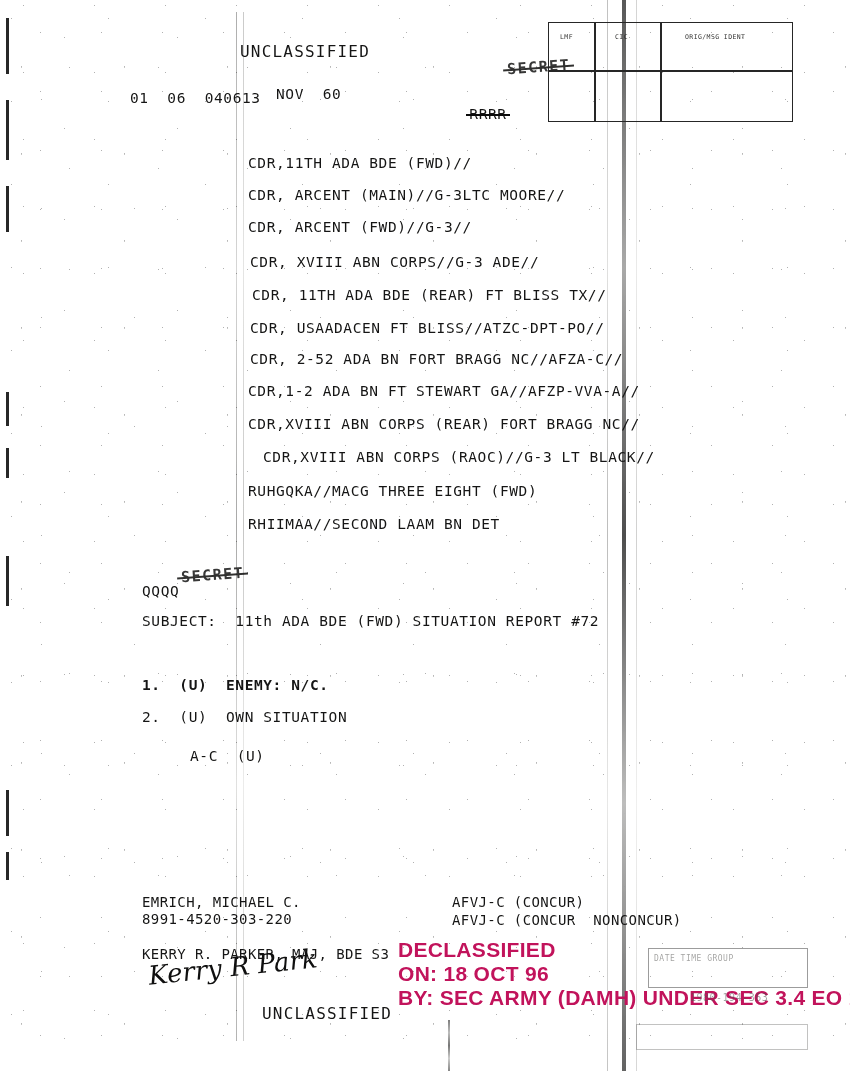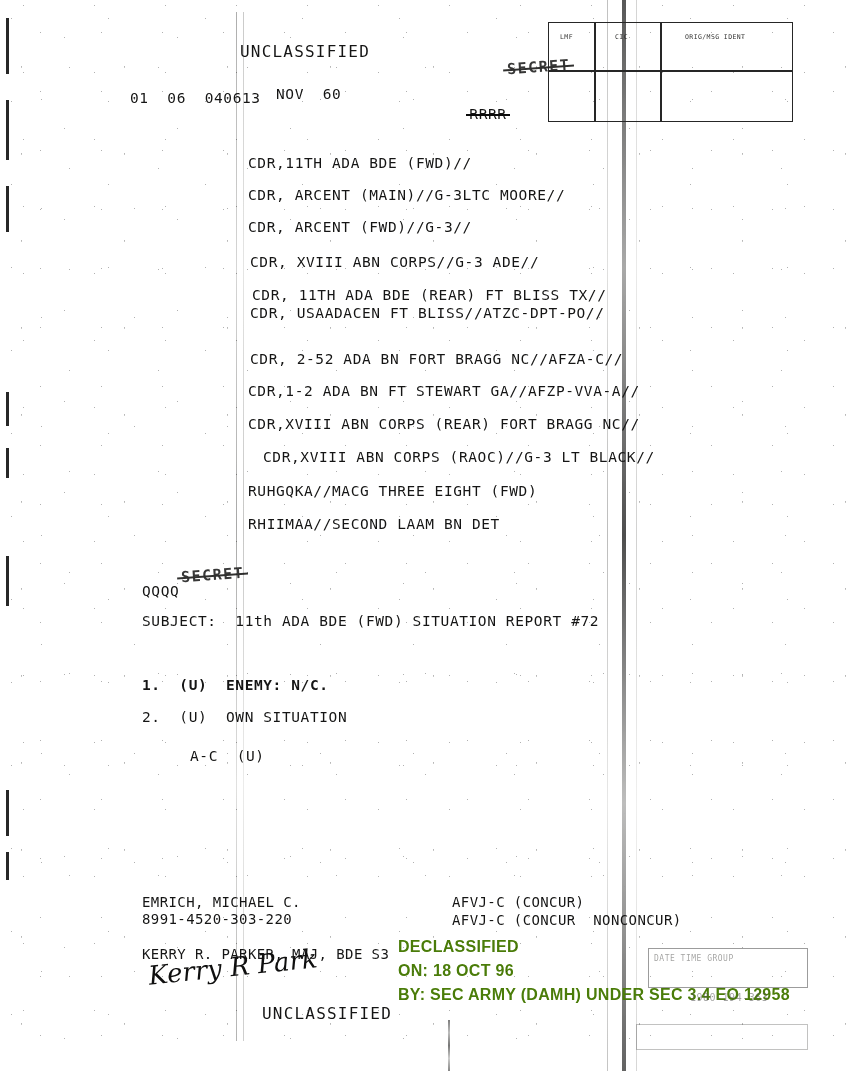--- a/index.html
+++ b/index.html
@@ -114,24 +114,24 @@
     background: #2a2a2a;
   }
   .hline {
     position: absolute;
     height: 1.5px;
     background: #2a2a2a;
   }
   
   .declass {
     font-family: "Liberation Sans", sans-serif;
-    font-size: 16px;
+    font-size: 21px;
     font-weight: 600;
     letter-spacing: .3px;
-    color: #4d7c0f;
+    color: #be185d;
   }
   .bottom-class {
     font-size: 16px;
     letter-spacing: 1.2px;
   }
   .sig {
     position: absolute;
     font-family: "DejaVu Serif", serif;
     font-style: italic;
     font-size: 26px;
@@ -187,21 +187,21 @@
   <div class="vline" style="left:660px;top:22px;height:100px;"></div>
   <div class="form-cell-label" style="left:560px;top:33px;">LMF</div>
   <div class="form-cell-label" style="left:615px;top:33px;">CIC</div>
   <div class="form-cell-label" style="left:685px;top:33px;">ORIG/MSG IDENT</div>
 
   <div class="txt addr-line" style="left:248px;top:155px;">CDR,11TH ADA BDE (FWD)//</div>
   <div class="txt addr-line" style="left:248px;top:187px;">CDR, ARCENT (MAIN)//G-3LTC MOORE//</div>
   <div class="txt addr-line" style="left:248px;top:219px;">CDR, ARCENT (FWD)//G-3//</div>
   <div class="txt addr-line" style="left:250px;top:254px;">CDR, XVIII ABN CORPS//G-3 ADE//</div>
   <div class="txt addr-line" style="left:252px;top:287px;">CDR, 11TH ADA BDE (REAR) FT BLISS TX//</div>
-  <div class="txt addr-line" style="left:250px;top:305px;text-align:center;">CDR, USAADACEN FT BLISS//ATZC-DPT-PO//</div>
+  <div class="txt addr-line" style="left:250px;top:320px;text-align:center;">CDR, USAADACEN FT BLISS//ATZC-DPT-PO//</div>
   <div class="txt addr-line" style="left:250px;top:351px;">CDR, 2-52 ADA BN FORT BRAGG NC//AFZA-C//</div>
   <div class="txt addr-line" style="left:248px;top:383px;text-align:center;">CDR,1-2 ADA BN FT STEWART GA//AFZP-VVA-A//</div>
   <div class="txt addr-line" style="left:248px;top:416px;">CDR,XVIII ABN CORPS (REAR) FORT BRAGG NC//</div>
   <div class="txt addr-line" style="left:248px;top:449px;margin-left:15px;">CDR,XVIII ABN CORPS (RAOC)//G-3 LT BLACK//</div>
   <div class="txt addr-line" style="left:248px;top:516px;">RHIIMAA//SECOND LAAM BN DET</div>
   <div class="txt addr-line" style="left:248px;top:483px;">RUHGQKA//MACG THREE EIGHT (FWD)</div>
 
   <div class="txt" style="left:140px;top:546px;">
     <span class="stamp-secret">SECRET</span>
   </div>

